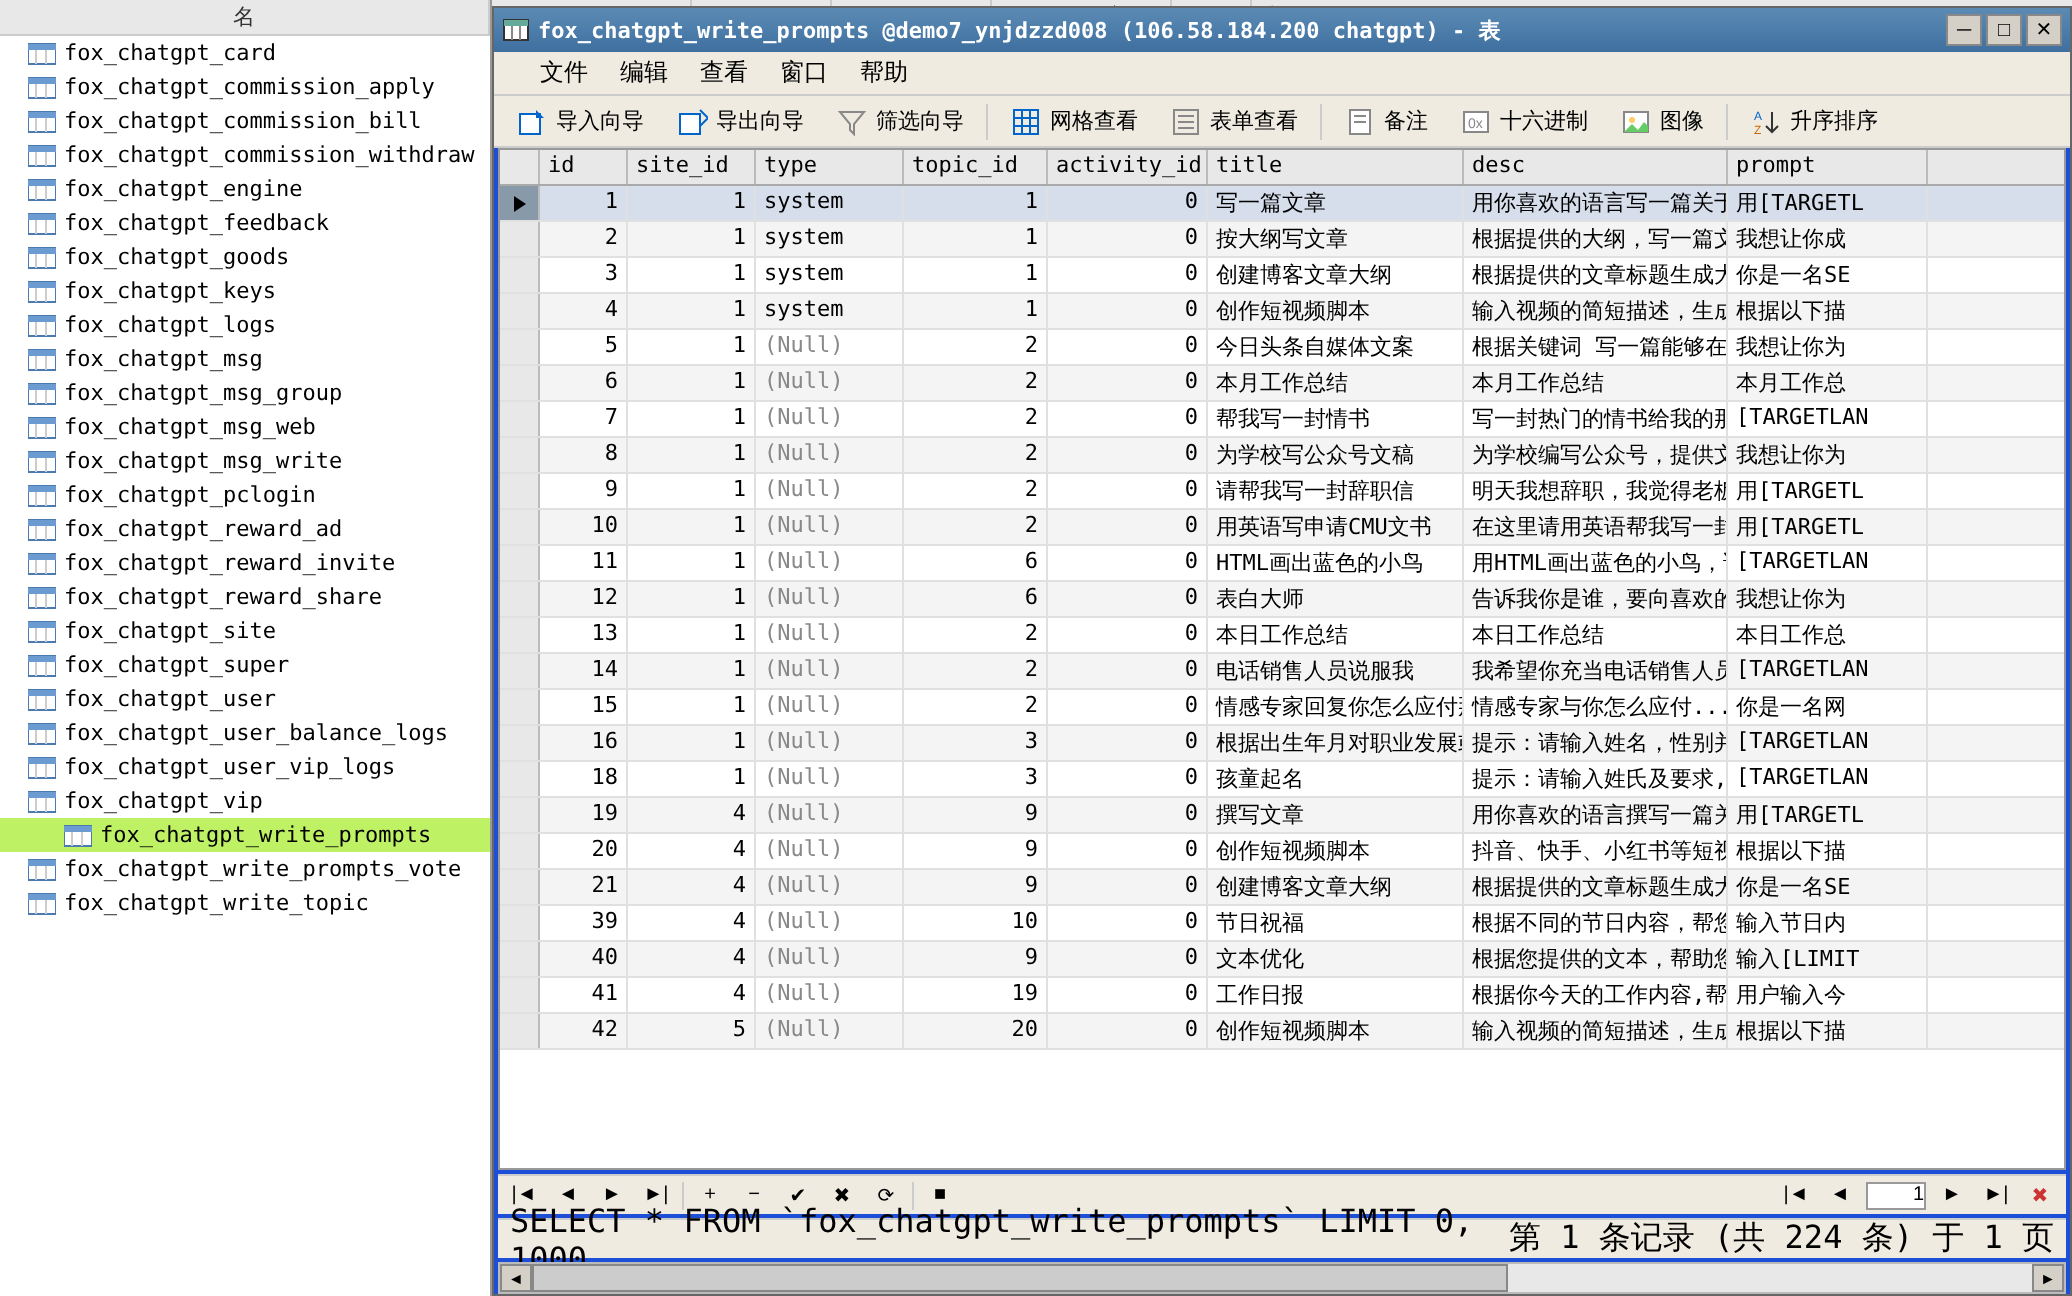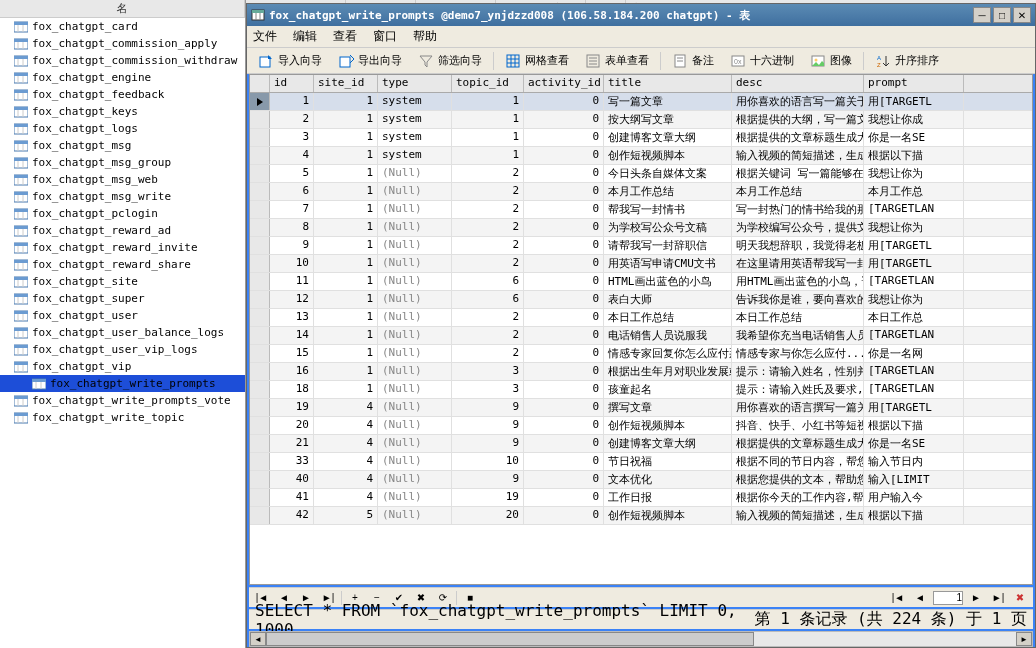--- a/index.html
+++ b/index.html
@@ -5,33 +5,33 @@
 * { box-sizing: border-box; margin: 0; padding: 0; }
 body { font-family: "Microsoft YaHei", "SimSun", sans-serif; font-size: 12px; background: #f0f0f0; overflow: hidden; width: 1036px; height: 648px; position: relative; }
 
 
 .left-panel { position: absolute; left: 0; top: 0; width: 246px; height: 648px; background: #fff; border-right: 1px solid #999; overflow: hidden; }
 .left-header { display: flex; background: #e8e8e8; border-bottom: 1px solid #ccc; height: 18px; }
 .left-header .col { border-right: 1px solid #ccc; padding: 1px 4px; font-size: 11px; color: #333; text-align: center; }
 .left-header .col-name { width: 246px; }
 .tree-list { overflow-y: auto; height: 630px; }
 .tree-item { display: flex; align-items: center; padding: 1px 2px; height: 17px; cursor: pointer; font-family: monospace; font-size: 11px; }
-.tree-item.selected { background: #1d4ed8; padding-left: 20px; }
+.tree-item.selected { background: #bef264; padding-left: 20px; }
 .tree-icon { width: 14px; height: 12px; margin-right: 4px; margin-left: 12px; flex-shrink: 0; }
 .tree-icon svg { width: 14px; height: 12px; }
 
 
-.table-window { position: absolute; left: 246px; top: 0; right: 0; bottom: 0; background: #3b82f6; border: 1px solid #666; }
+.table-window { position: absolute; left: 246px; top: 0; right: 0; bottom: 0; background: #1d4ed8; border: 1px solid #666; }
 .titlebar { height: 22px; background: linear-gradient(to bottom, #5b8bb4, #3f6f9f); display: flex; align-items: center; padding: 0 4px; color: #fff; font-size: 11px; }
 .titlebar-icon { width: 14px; height: 14px; margin-right: 4px; flex-shrink: 0; }
 .titlebar-text { flex: 1; font-weight: bold; font-family: monospace; }
 .titlebar-controls { display: flex; gap: 2px; }
 .titlebar-btn { width: 18px; height: 16px; background: #d4d0c8; border: 1px solid #888; display: flex; align-items: center; justify-content: center; font-size: 10px; cursor: pointer; color: #000; }
 
-.menubar { height: 22px; background: #efebe0; display: flex; align-items: center; padding: 0 6px; gap: 16px; border-bottom: 1px solid #ccc; }
+.menubar { height: 22px; background: #efebe0; display: flex; align-items: center; padding: 0 23px; gap: 16px; border-bottom: 1px solid #ccc; }
 .menubar span { font-size: 12px; cursor: pointer; }
 
 .toolbar { height: 26px; background: #efebe0; display: flex; align-items: center; padding: 0 4px; gap: 2px; border-bottom: 1px solid #ccc; }
 .tool-btn { display: flex; align-items: center; padding: 2px 6px; gap: 4px; font-size: 11px; cursor: pointer; border: 1px solid transparent; }
 .tool-icon { width: 16px; height: 16px; flex-shrink: 0; }
 .tool-sep { width: 1px; height: 18px; background: #ccc; margin: 0 2px; }
 
 
 .grid-container { position: absolute; top: 70px; left: 2px; right: 2px; bottom: 62px; background: #fff; border: 1px solid #999; overflow: hidden; }
 .grid-header { display: flex; background: #e8e8e8; border-bottom: 1px solid #aaa; height: 18px; position: sticky; top: 0; }
@@ -107,39 +107,57 @@
           </svg></span>
         <span>fox_chatgpt_commission_apply</span>
       </div>
       <div class="tree-item">
         <span class="tree-icon"><svg viewBox="0 0 14 12">
             <rect x="0" y="1" width="14" height="10" fill="#fff" stroke="#4a7ab0"></rect>
             <rect x="0" y="1" width="14" height="3" fill="#6b9bd1"></rect>
             <line x1="4" y1="4" x2="4" y2="11" stroke="#ccc"></line>
             <line x1="9" y1="4" x2="9" y2="11" stroke="#ccc"></line>
           </svg></span>
+        <span>fox_chatgpt_commission_bill</span>
+      </div>
+      <div class="tree-item">
+        <span class="tree-icon"><svg viewBox="0 0 14 12">
+            <rect x="0" y="1" width="14" height="10" fill="#fff" stroke="#4a7ab0"></rect>
+            <rect x="0" y="1" width="14" height="3" fill="#6b9bd1"></rect>
+            <line x1="4" y1="4" x2="4" y2="11" stroke="#ccc"></line>
+            <line x1="9" y1="4" x2="9" y2="11" stroke="#ccc"></line>
+          </svg></span>
         <span>fox_chatgpt_commission_withdraw</span>
       </div>
       <div class="tree-item">
         <span class="tree-icon"><svg viewBox="0 0 14 12">
             <rect x="0" y="1" width="14" height="10" fill="#fff" stroke="#4a7ab0"></rect>
             <rect x="0" y="1" width="14" height="3" fill="#6b9bd1"></rect>
             <line x1="4" y1="4" x2="4" y2="11" stroke="#ccc"></line>
             <line x1="9" y1="4" x2="9" y2="11" stroke="#ccc"></line>
           </svg></span>
         <span>fox_chatgpt_engine</span>
       </div>
       <div class="tree-item">
         <span class="tree-icon"><svg viewBox="0 0 14 12">
             <rect x="0" y="1" width="14" height="10" fill="#fff" stroke="#4a7ab0"></rect>
             <rect x="0" y="1" width="14" height="3" fill="#6b9bd1"></rect>
             <line x1="4" y1="4" x2="4" y2="11" stroke="#ccc"></line>
             <line x1="9" y1="4" x2="9" y2="11" stroke="#ccc"></line>
           </svg></span>
         <span>fox_chatgpt_feedback</span>
+      </div>
+      <div class="tree-item">
+        <span class="tree-icon"><svg viewBox="0 0 14 12">
+            <rect x="0" y="1" width="14" height="10" fill="#fff" stroke="#4a7ab0"></rect>
+            <rect x="0" y="1" width="14" height="3" fill="#6b9bd1"></rect>
+            <line x1="4" y1="4" x2="4" y2="11" stroke="#ccc"></line>
+            <line x1="9" y1="4" x2="9" y2="11" stroke="#ccc"></line>
+          </svg></span>
+        <span>fox_chatgpt_goods</span>
       </div>
       <div class="tree-item">
         <span class="tree-icon"><svg viewBox="0 0 14 12">
             <rect x="0" y="1" width="14" height="10" fill="#fff" stroke="#4a7ab0"></rect>
             <rect x="0" y="1" width="14" height="3" fill="#6b9bd1"></rect>
             <line x1="4" y1="4" x2="4" y2="11" stroke="#ccc"></line>
             <line x1="9" y1="4" x2="9" y2="11" stroke="#ccc"></line>
           </svg></span>
         <span>fox_chatgpt_keys</span>
       </div>
@@ -649,21 +667,21 @@
           <div class="gc gc-site">4</div>
           <div class="gc gc-type"><span class="null-val">(Null)</span></div>
           <div class="gc gc-topic">9</div>
           <div class="gc gc-activity">0</div>
           <div class="gc gc-title">创建博客文章大纲</div>
           <div class="gc gc-desc">根据提供的文章标题生成大</div>
           <div class="gc gc-prompt">你是一名SE</div>
         </div>
         <div class="grid-row">
           <div class="gc gc-rowhead"></div>
-          <div class="gc gc-id">33</div>
+          <div class="gc gc-id">39</div>
           <div class="gc gc-site">4</div>
           <div class="gc gc-type"><span class="null-val">(Null)</span></div>
           <div class="gc gc-topic">10</div>
           <div class="gc gc-activity">0</div>
           <div class="gc gc-title">节日祝福</div>
           <div class="gc gc-desc">根据不同的节日内容，帮您</div>
           <div class="gc gc-prompt">输入节日内</div>
         </div>
         <div class="grid-row">
           <div class="gc gc-rowhead"></div>

